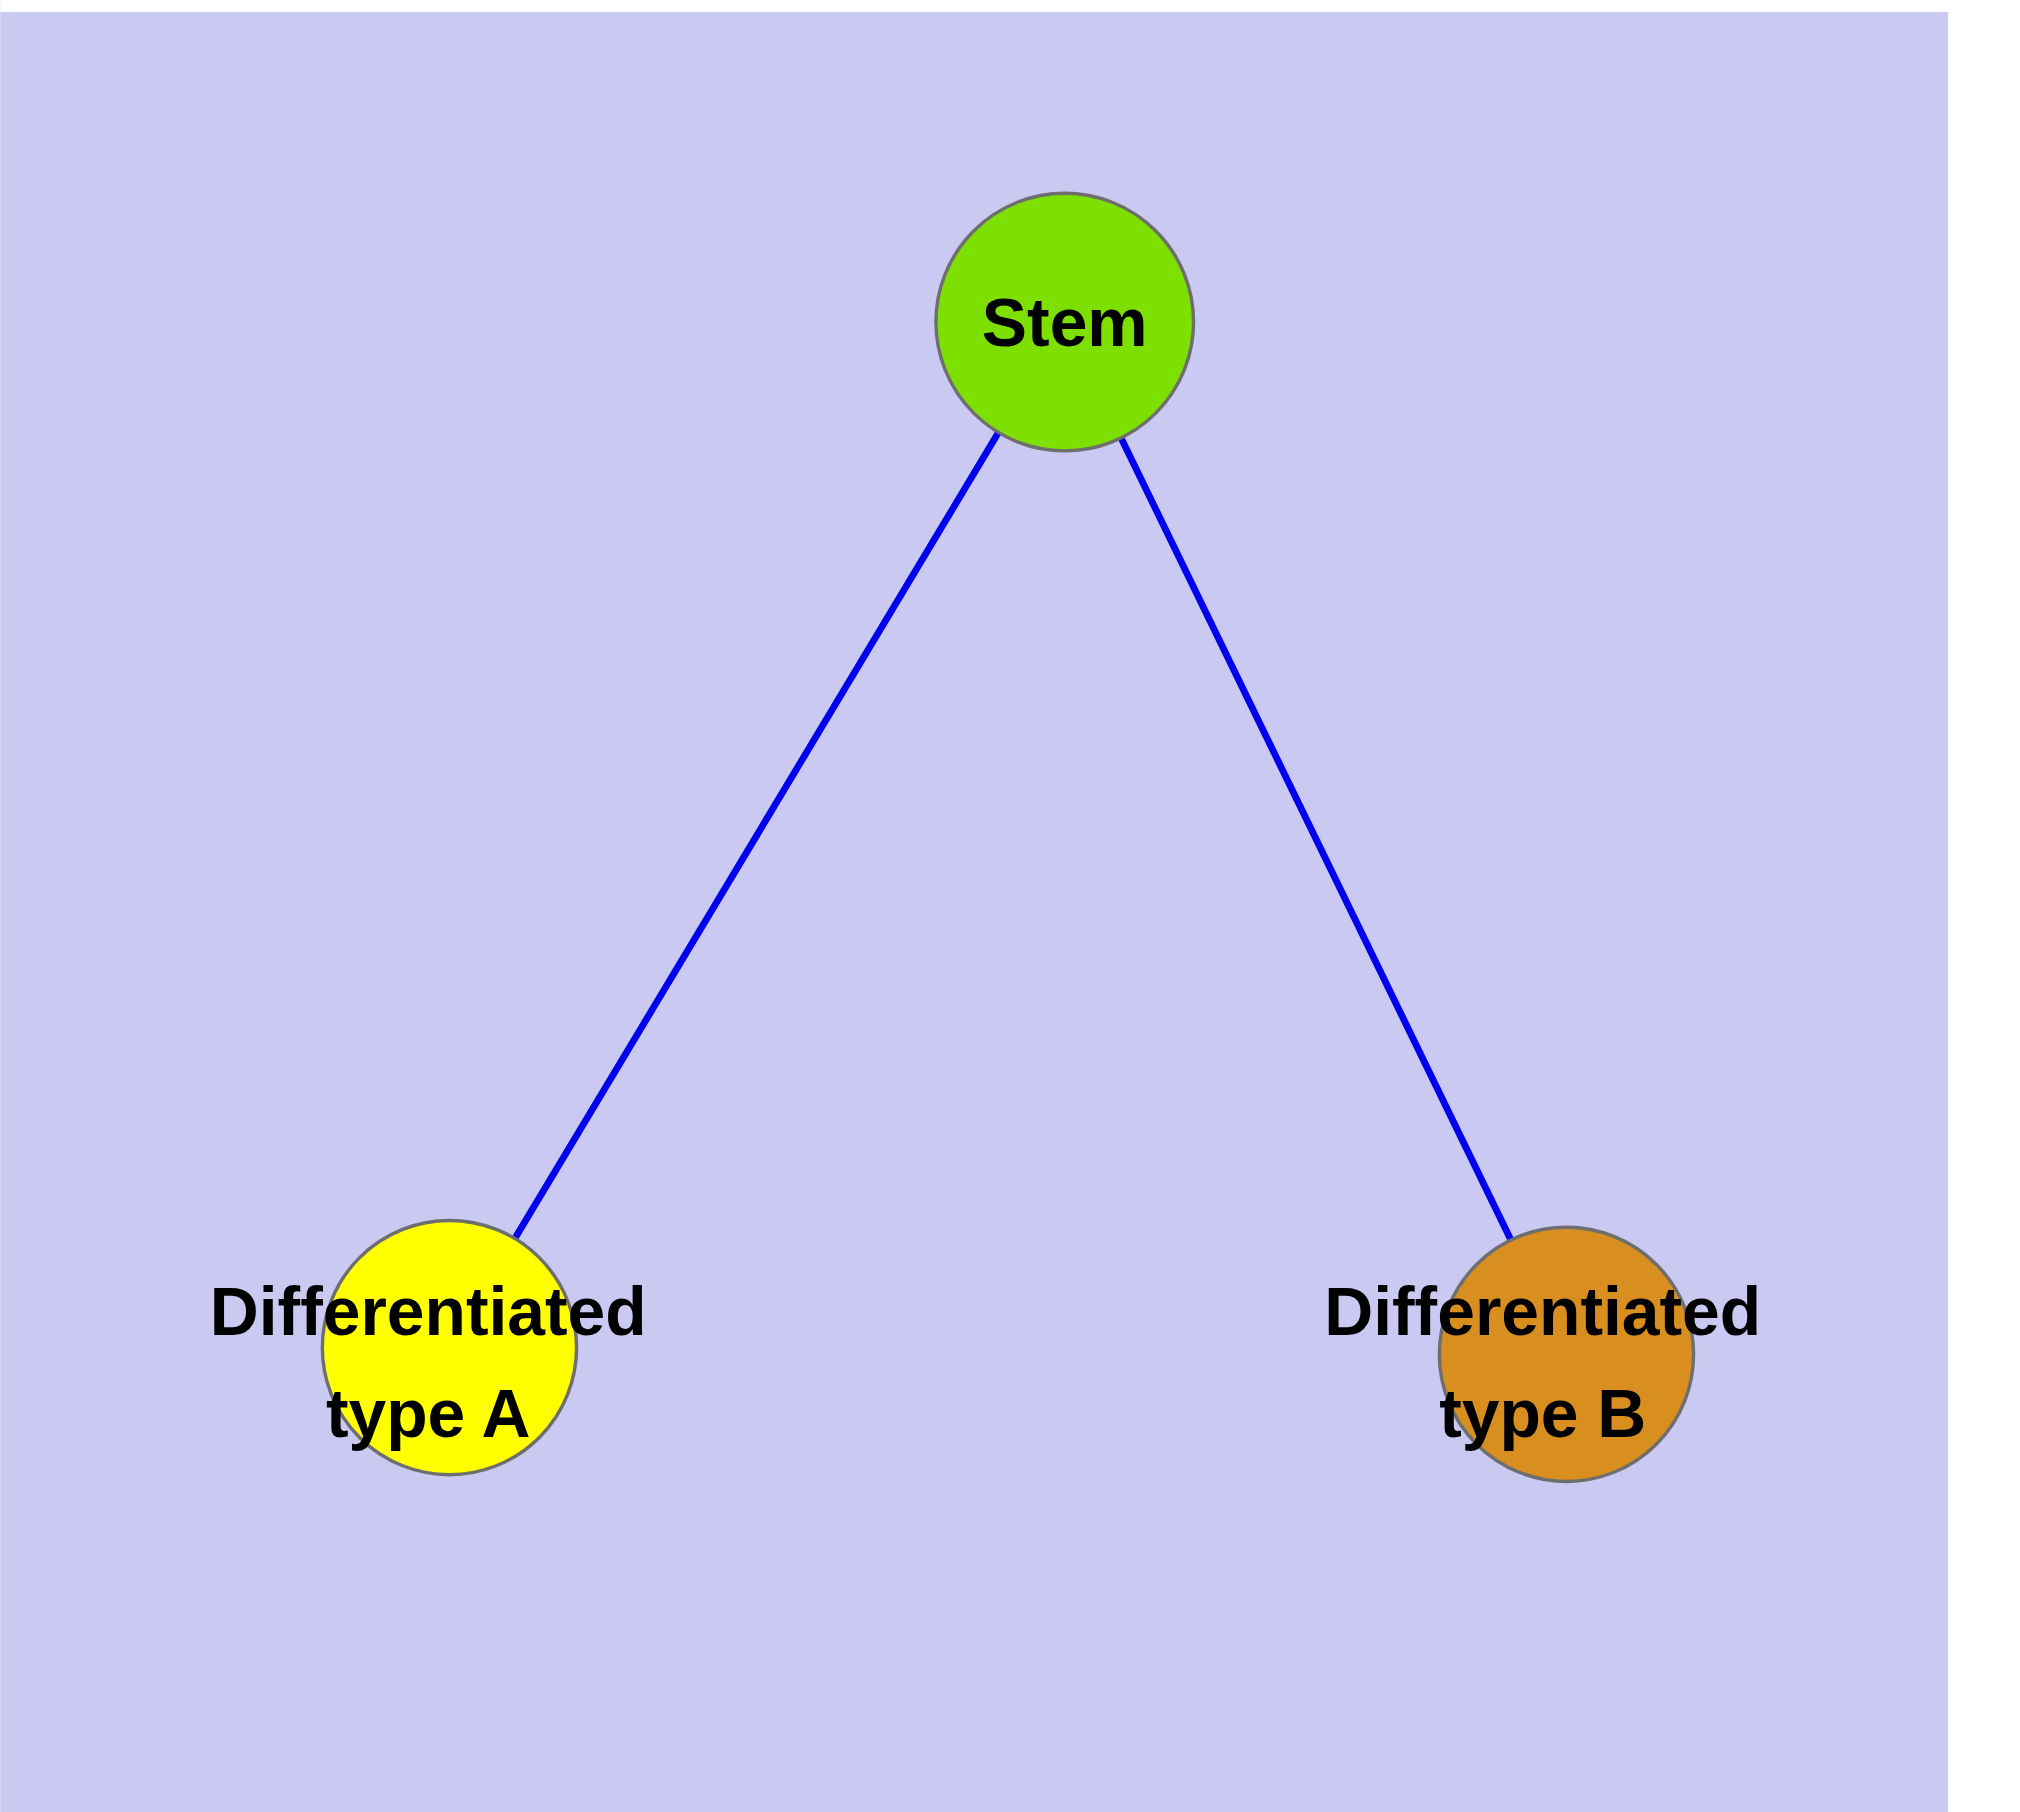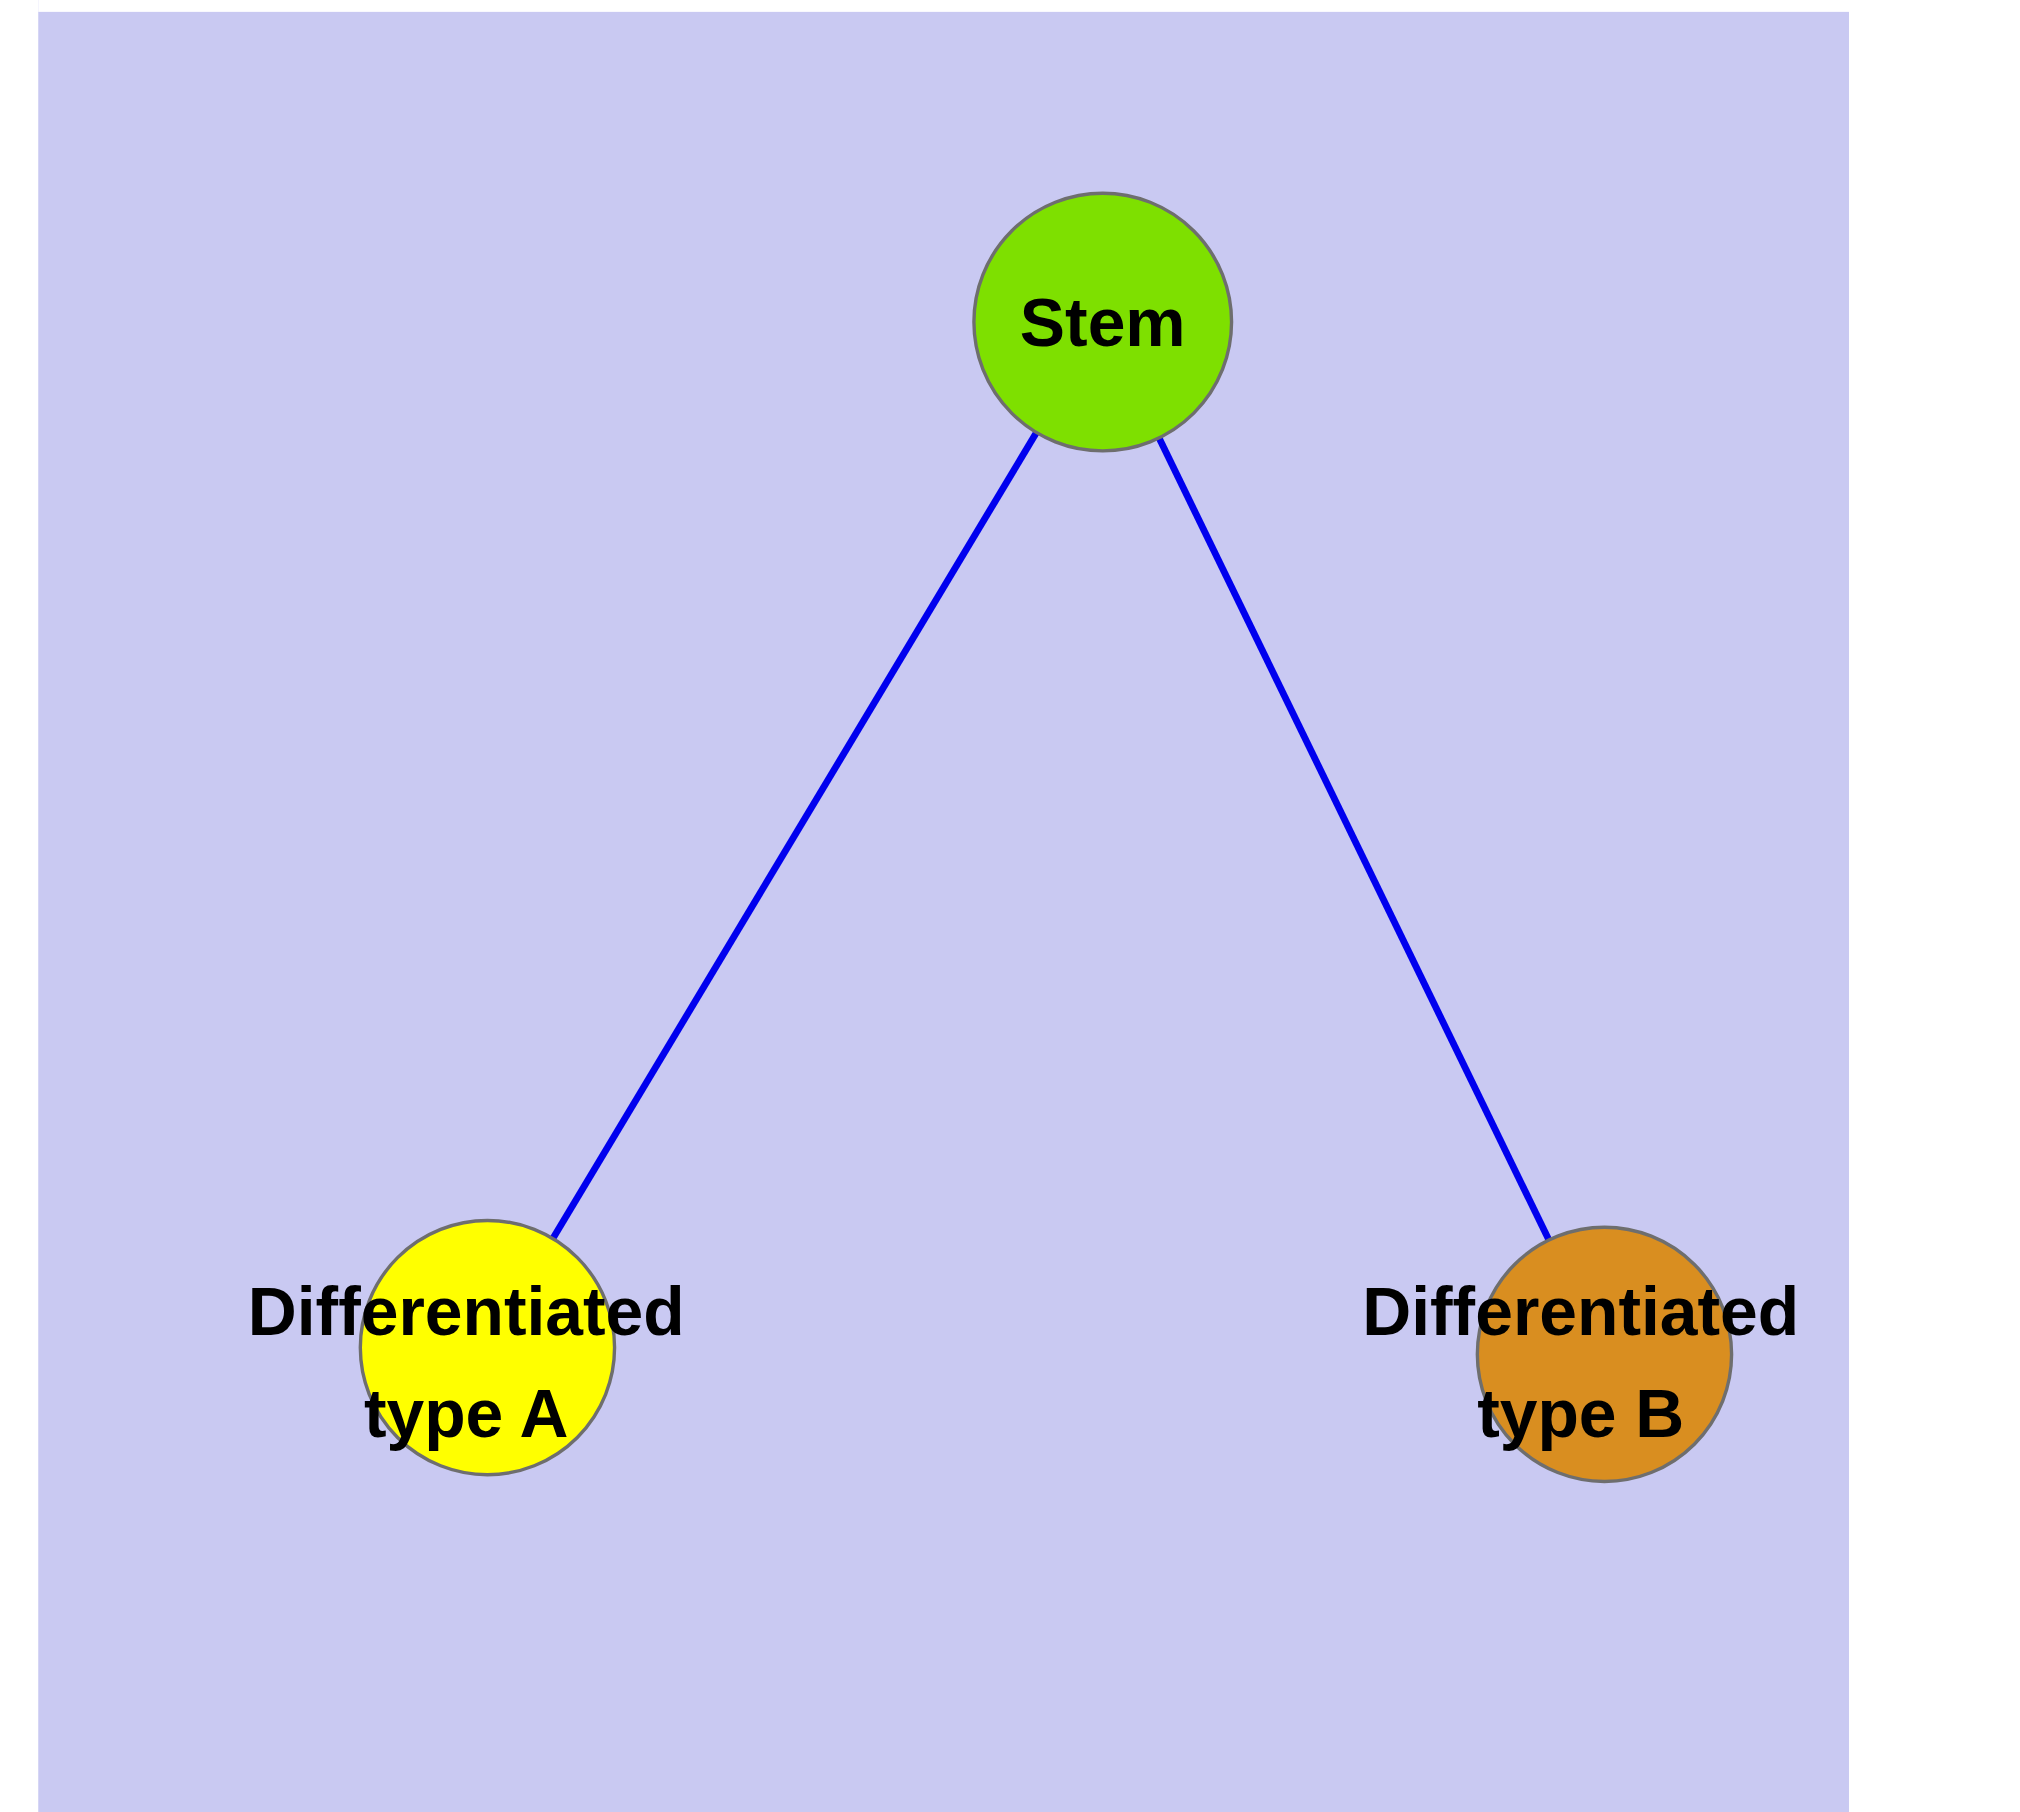--- a/index.html
+++ b/index.html
@@ -2,25 +2,24 @@
 <html style="font-size:13.6px"><head>
 <meta charset="utf-8">
 <style>
   html, body {
     margin: 0;
     padding: 0;
     background: #ffffff;
   }
   #canvas {
     position: relative;
-    width: 1811px;
+    width: 1948px;
     height: 1812px;
     overflow: hidden;
     font-family: "Liberation Sans", sans-serif;
-    margin-left: 38px;
   }
   svg#graph {
     display: block;
     width: 2021px;
     height: 1812px;
   }
   .edge {
     stroke-width: 8;
     fill: none;
   }

